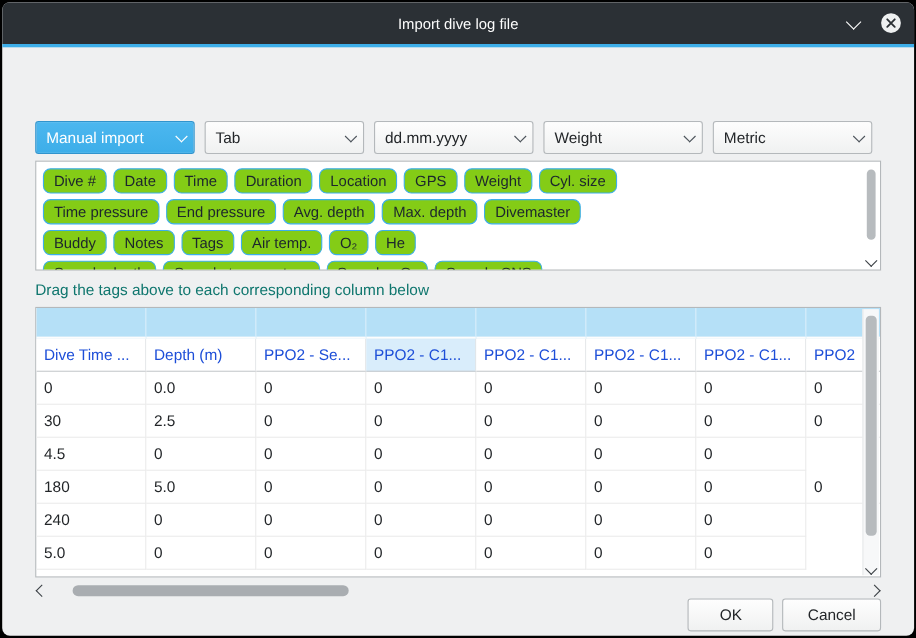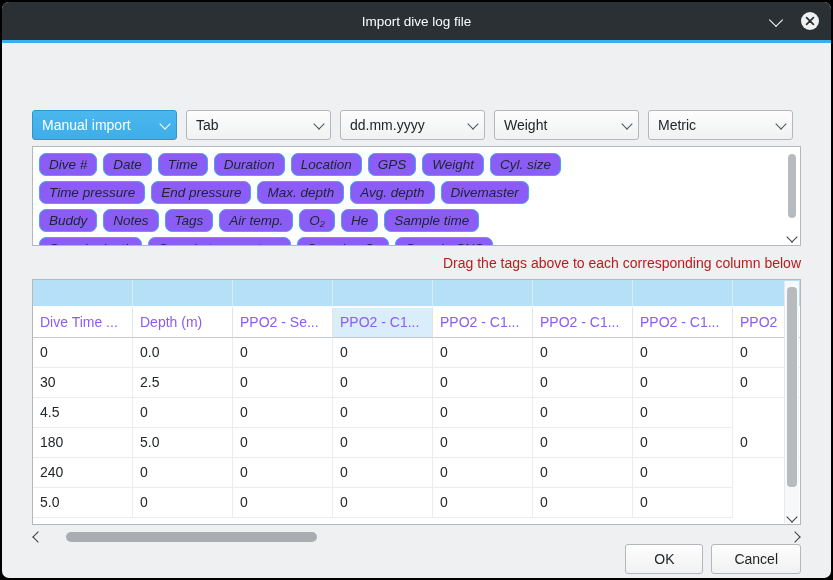--- a/index.html
+++ b/index.html
@@ -44,43 +44,43 @@
   .combo.active .combo-arrow{color:#fff;}
   
   .tag-box{
     margin-top:6px;height:100px;flex:none;box-sizing:border-box;
     background:#fff;border:1px solid #b4b8bb;position:relative;overflow:hidden;
   }
   .tag-pool{padding:6px 20px 0 6px;}
   .tag-row{display:flex;gap:6px;margin-bottom:5px;}
   .tag{
     display:inline-block;padding:3px 9px;border-radius:7px;flex:none;
-    background:#8b5cf6;border:1px solid #3daee9;color:#1c262d;
-    font-size:13.5px;white-space:nowrap;cursor:grab;font-style:italic;
+    background:#84cc16;border:1px solid #3daee9;color:#1c262d;
+    font-size:13.5px;white-space:nowrap;cursor:grab;
   }
   .vscroll{position:absolute;top:2px;right:2px;bottom:2px;width:12px;}
   .vthumb{position:absolute;left:2px;right:2px;border-radius:4px;background:#b7bbbe;cursor:pointer;}
   .varrow{position:absolute;left:0;right:0;bottom:2px;display:flex;justify-content:center;color:#3a3f44;cursor:pointer;}
   
-  .instruction{margin-top:9px;font-size:14px;color:#b91c1c;flex:none;text-align:right;}
+  .instruction{margin-top:9px;font-size:14px;color:#0f766e;flex:none;}
   
   .table-clip{
     margin-top:8px;height:246px;flex:none;box-sizing:border-box;
     background:#fff;border:1px solid #b4b8bb;position:relative;overflow:hidden;
   }
   .table-inner{width:800px;}
   .trow{display:flex;}
   .drop-cell{
     width:100px;height:28px;flex:none;box-sizing:border-box;
     background:#b5e0f7;border-right:1px solid #d7edfb;border-bottom:2px solid #fdfdfd;
     cursor:pointer;
   }
   .th{
     width:100px;height:30px;flex:none;box-sizing:border-box;
-    font-size:14px;color:#8b5cf6;line-height:29px;padding-left:7px;
+    font-size:14px;color:#1d4ed8;line-height:29px;padding-left:7px;
     border-right:1px solid #e2e4e6;border-bottom:1px solid #c6cacc;
     white-space:nowrap;overflow:hidden;background:#fff;
   }
   .th.hl{background:#d9edfb;}
   .td{
     width:100px;height:30px;flex:none;box-sizing:border-box;
     font-size:14px;color:#232629;line-height:29px;padding-left:7px;
     border-right:1px solid #ececec;border-bottom:1px solid #ececec;
     white-space:nowrap;overflow:hidden;
   }
@@ -164,32 +164,31 @@
             <span class="tag">Time</span>
             <span class="tag">Duration</span>
             <span class="tag">Location</span>
             <span class="tag">GPS</span>
             <span class="tag">Weight</span>
             <span class="tag">Cyl. size</span>
           </div>
           <div class="tag-row">
             <span class="tag">Time pressure</span>
             <span class="tag">End pressure</span>
+            <span class="tag">Avg. depth</span>
             <span class="tag">Max. depth</span>
-            <span class="tag">Avg. depth</span>
             <span class="tag">Divemaster</span>
           </div>
           <div class="tag-row">
             <span class="tag">Buddy</span>
             <span class="tag">Notes</span>
             <span class="tag">Tags</span>
             <span class="tag">Air temp.</span>
             <span class="tag">O₂</span>
             <span class="tag">He</span>
-            <span class="tag">Sample time</span>
           </div>
           <div class="tag-row">
             <span class="tag">Sample depth</span>
             <span class="tag">Sample temperature</span>
             <span class="tag">Sample pO₂</span>
             <span class="tag">Sample CNS</span>
           </div>
         </div>
       <div class="vscroll">
         <div class="vthumb" style="top:5px;height:64px;"></div>

